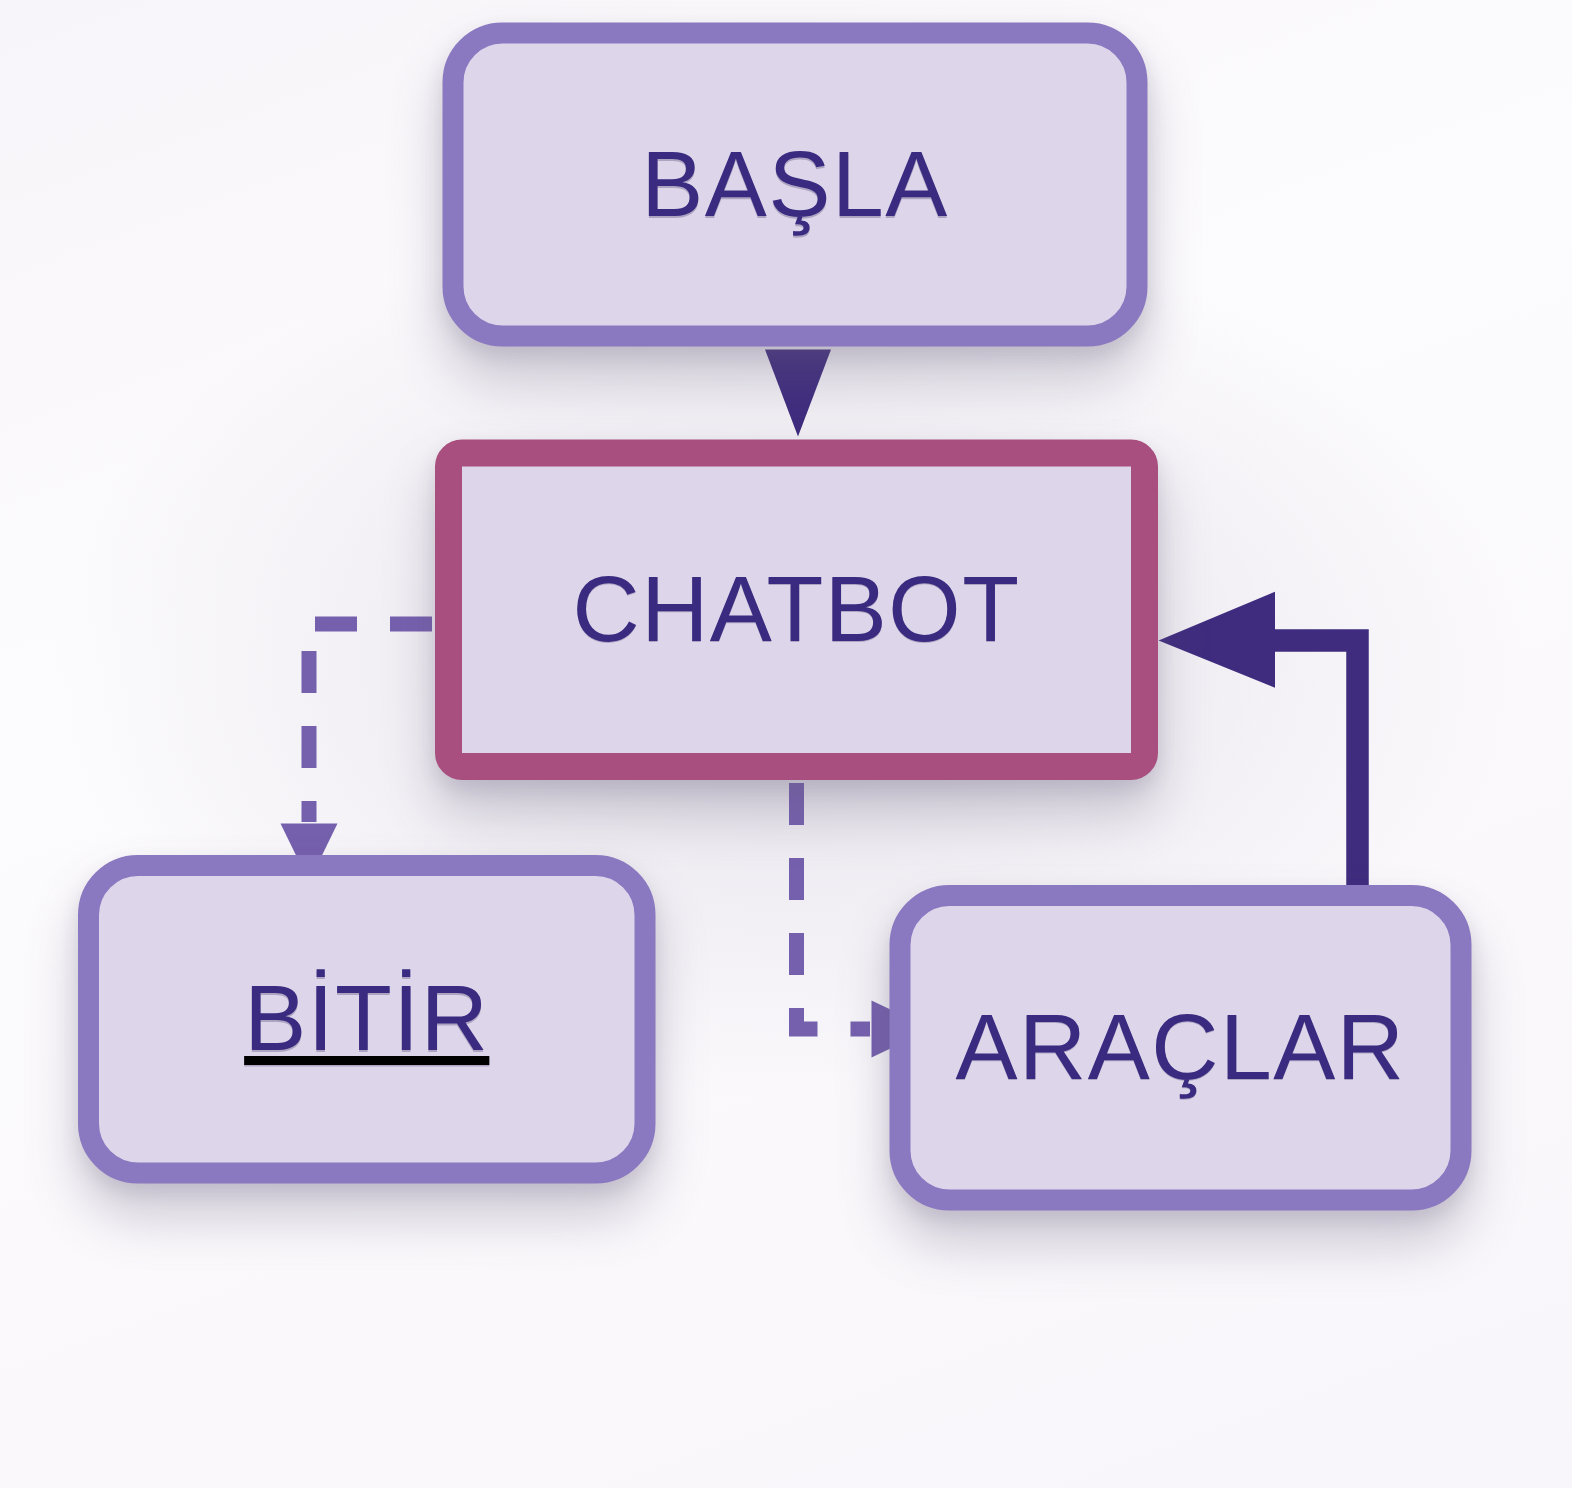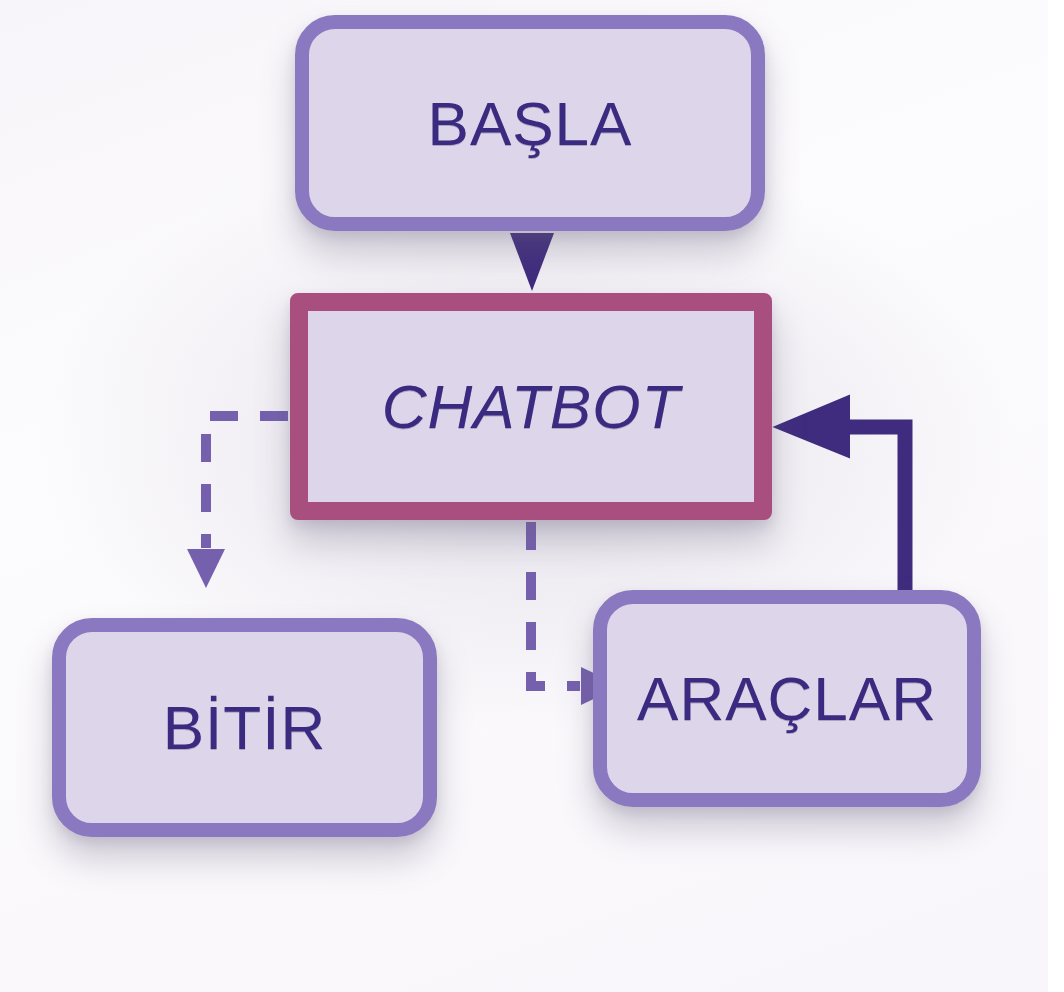--- a/index.html
+++ b/index.html
@@ -41,35 +41,34 @@
     align-items: center;
     justify-content: center;
     box-shadow: 0 22px 34px rgba(105, 95, 125, 0.30), 0 6px 12px rgba(105, 95, 125, 0.16);
   }
   .node-purple {
     border: 14px solid var(--node_border_purple);
     border-radius: 40px;
   }
   .node-mauve {
     border: 18px solid var(--node_border_mauve);
-    border-radius: 8px;
-    font-style: italic;
+    border-radius: 18px;
   }
   .node-label {
     color: var(--label_text);
     font-size: 62px;
     font-weight: 400;
     letter-spacing: 1px;
     text-shadow: 0 1px 0 rgba(30, 15, 70, 0.25);
     white-space: nowrap;
     user-select: none;
   }
   #node-basla   { left: 295px; top: 15px;  width: 470px; height: 216px; }
   #node-chatbot { left: 290px; top: 293px; width: 482px; height: 227px; }
-  #node-bitir   { left: 52px;  top: 618px; width: 385px; height: 219px; }
+  #node-bitir   { left: 52px;  top: 570px; width: 385px; height: 219px; text-decoration: underline; }
   #node-araclar { left: 593px; top: 590px; width: 388px; height: 217px; }
 </style>
 </head>
 <body>
 
 <div class="canvas">
 
   <svg class="edges" viewBox="0 0 1064 992" xmlns="http://www.w3.org/2000/svg">
 
     <g>

